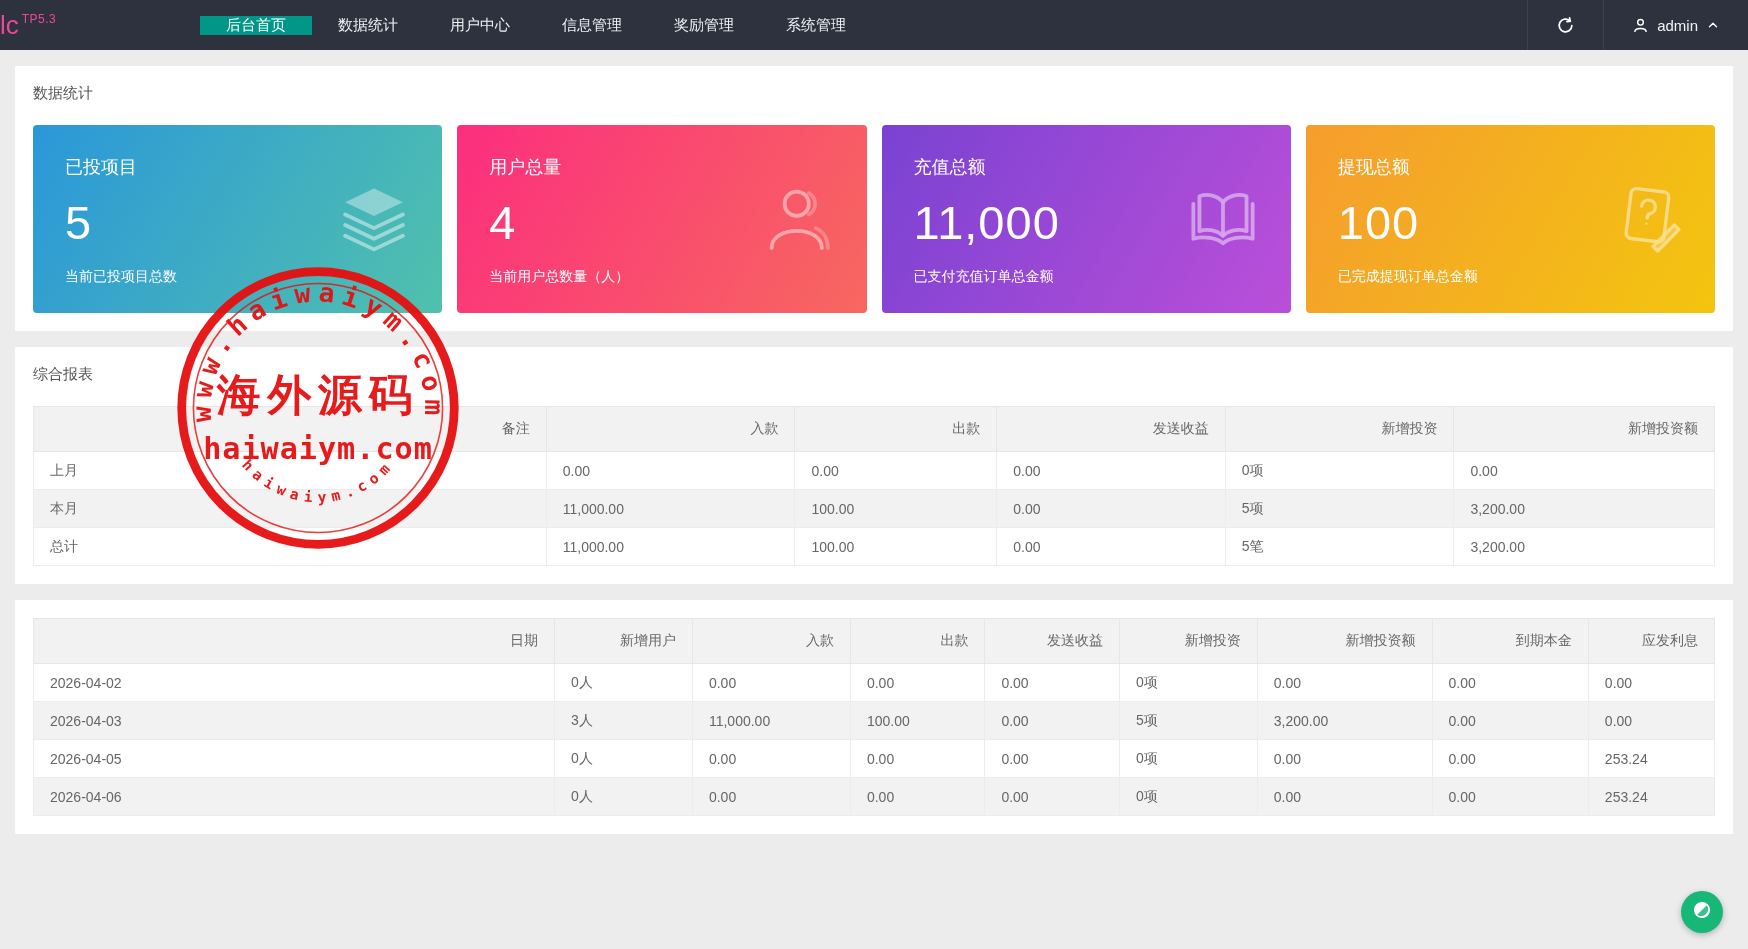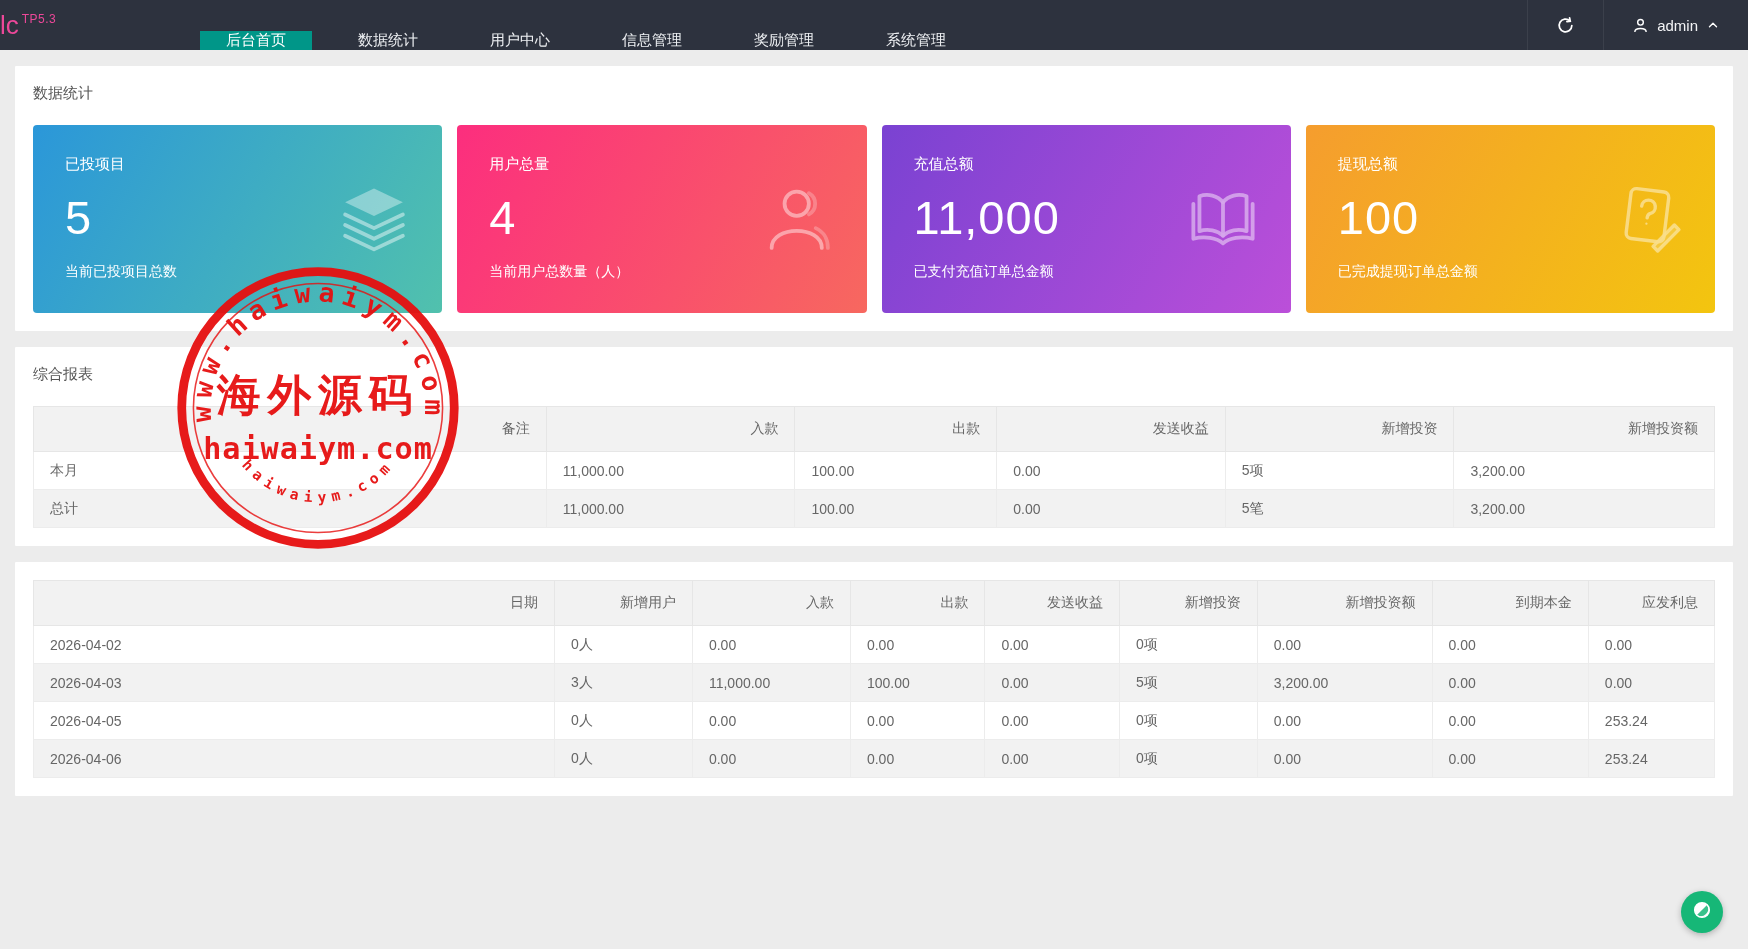--- a/index.html
+++ b/index.html
@@ -13,21 +13,21 @@
   }
 
   
   .navbar{
     height:50px; background:var(--navbar); display:flex; align-items:stretch;
     color:#fff;
   }
   .logo{ width:200px; display:flex; align-items:center; 
     font-size:26px; color:#ec4899; }
   .logo sup{ font-size:12px; margin-left:3px; transform:translateY(-6px); letter-spacing:.5px;}
-  .nav-menu{ display:flex; align-items:flex-end;gap:20px; }
+  .nav-menu{ display:flex; align-items:center; }
   .nav-item{
     padding:0 26px; display:flex; align-items:center; font-size:15px;
     color:#eef0f3; cursor:pointer; white-space:nowrap;
   }
   .nav-item.active{ background:var(--accent); color:#fff; }
   .nav-right{ margin-left:auto; display:flex; align-items:stretch;padding-left:45px; }
   .nav-right-item{
     display:flex; align-items:center; padding:0 28px; cursor:pointer;
     border-left:1px solid rgba(255,255,255,.07); font-size:15px; color:#f2f3f5;
   }
@@ -38,21 +38,21 @@
   .content{ padding:16px 15px 0 15px; }
   .panel{ background:#fff; border-radius:1px; padding:18px; margin-bottom:16px; }
   .panel-title{ font-size:15px; color:#555; margin-bottom:22px; }
 
   
   .cards-row{ display:flex; gap:15px; }
   .stat-card{
     flex:1; height:188px; border-radius:4px; color:#fff; position:relative;
     padding:30px 32px; overflow:hidden;
   }
-  .card-label{ font-size:15px; }
+  .card-label{ font-size:18px; }
   .card-value{ font-size:47px; font-weight:400; margin:16px 0 18px; letter-spacing:1px;}
   .card-desc{ font-size:14px; }
   .card-icon{ position:absolute; right:30px; top:50%; transform:translateY(-50%); opacity:.5;}
   .card-icon svg{ width:76px; height:76px; display:block; }
 
   
   table{ width:100%; border-collapse:collapse; table-layout:fixed; font-size:14px; color:#666;}
   th{
     background:#f2f2f2; font-weight:normal; text-align:right; height:45px;
     padding:0 16px; border:1px solid #e6e6e6; color:#666;
@@ -202,20 +202,28 @@
             <th>备注</th>
             <th>入款</th>
             <th>出款</th>
             <th>发送收益</th>
             <th>新增投资</th>
             <th>新增投资额</th>
           </tr>
         </thead>
       <tbody>
           <tr>
+            <td>上月</td>
+            <td>0.00</td>
+            <td>0.00</td>
+            <td>0.00</td>
+            <td>0项</td>
+            <td>0.00</td>
+          </tr>
+          <tr>
             <td>本月</td>
             <td>11,000.00</td>
             <td>100.00</td>
             <td>0.00</td>
             <td>5项</td>
             <td>3,200.00</td>
           </tr>
           <tr>
             <td>总计</td>
             <td>11,000.00</td>

